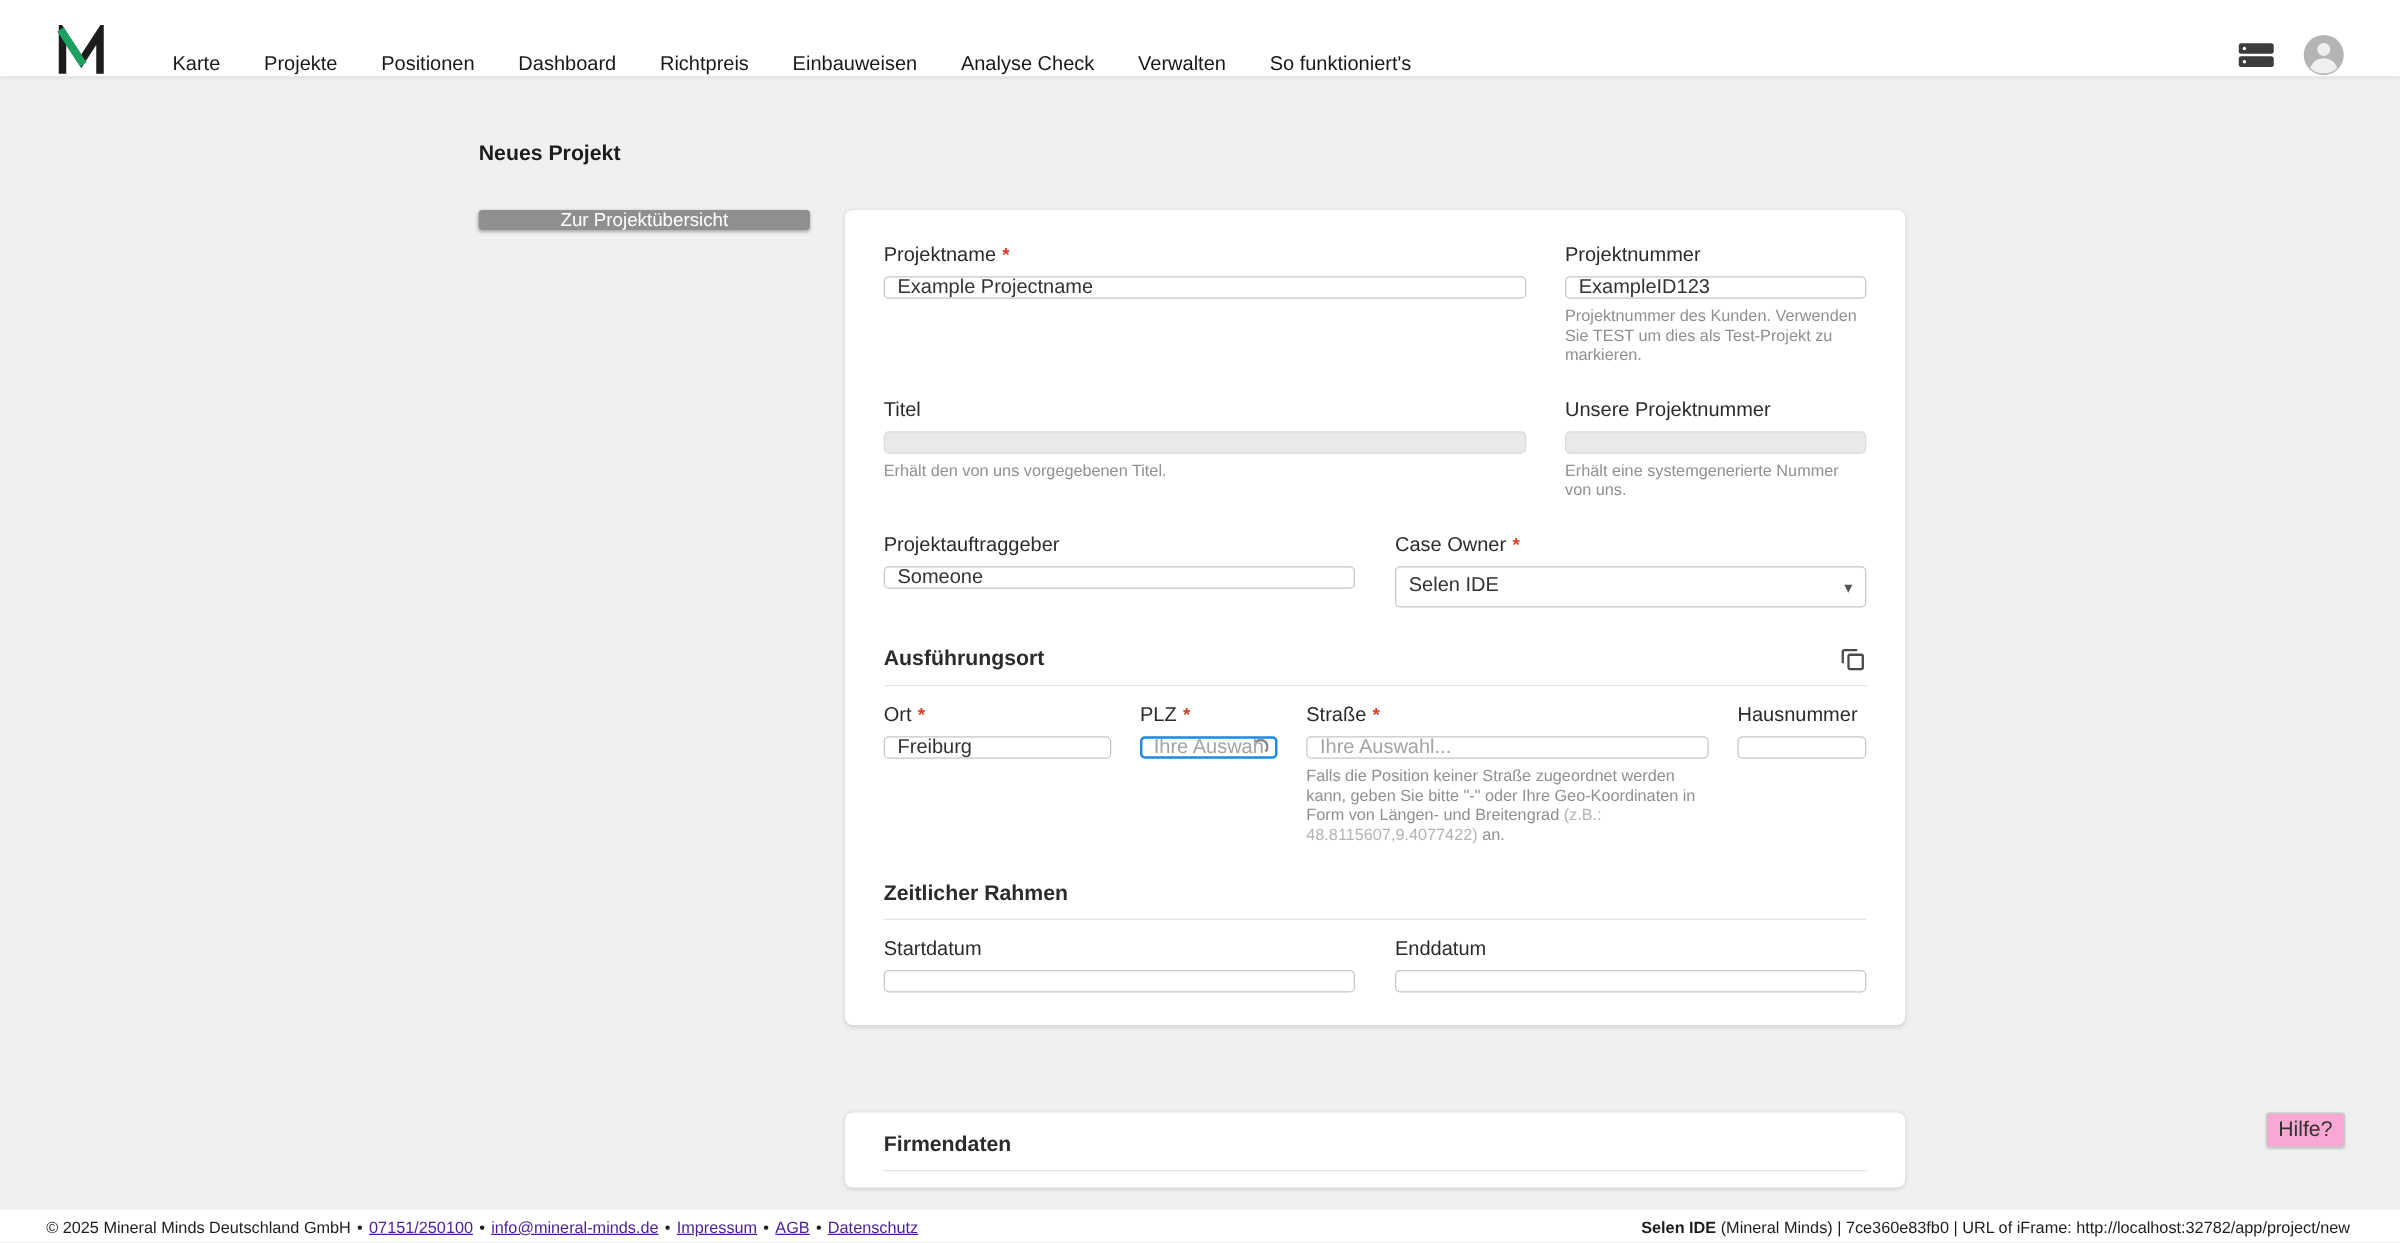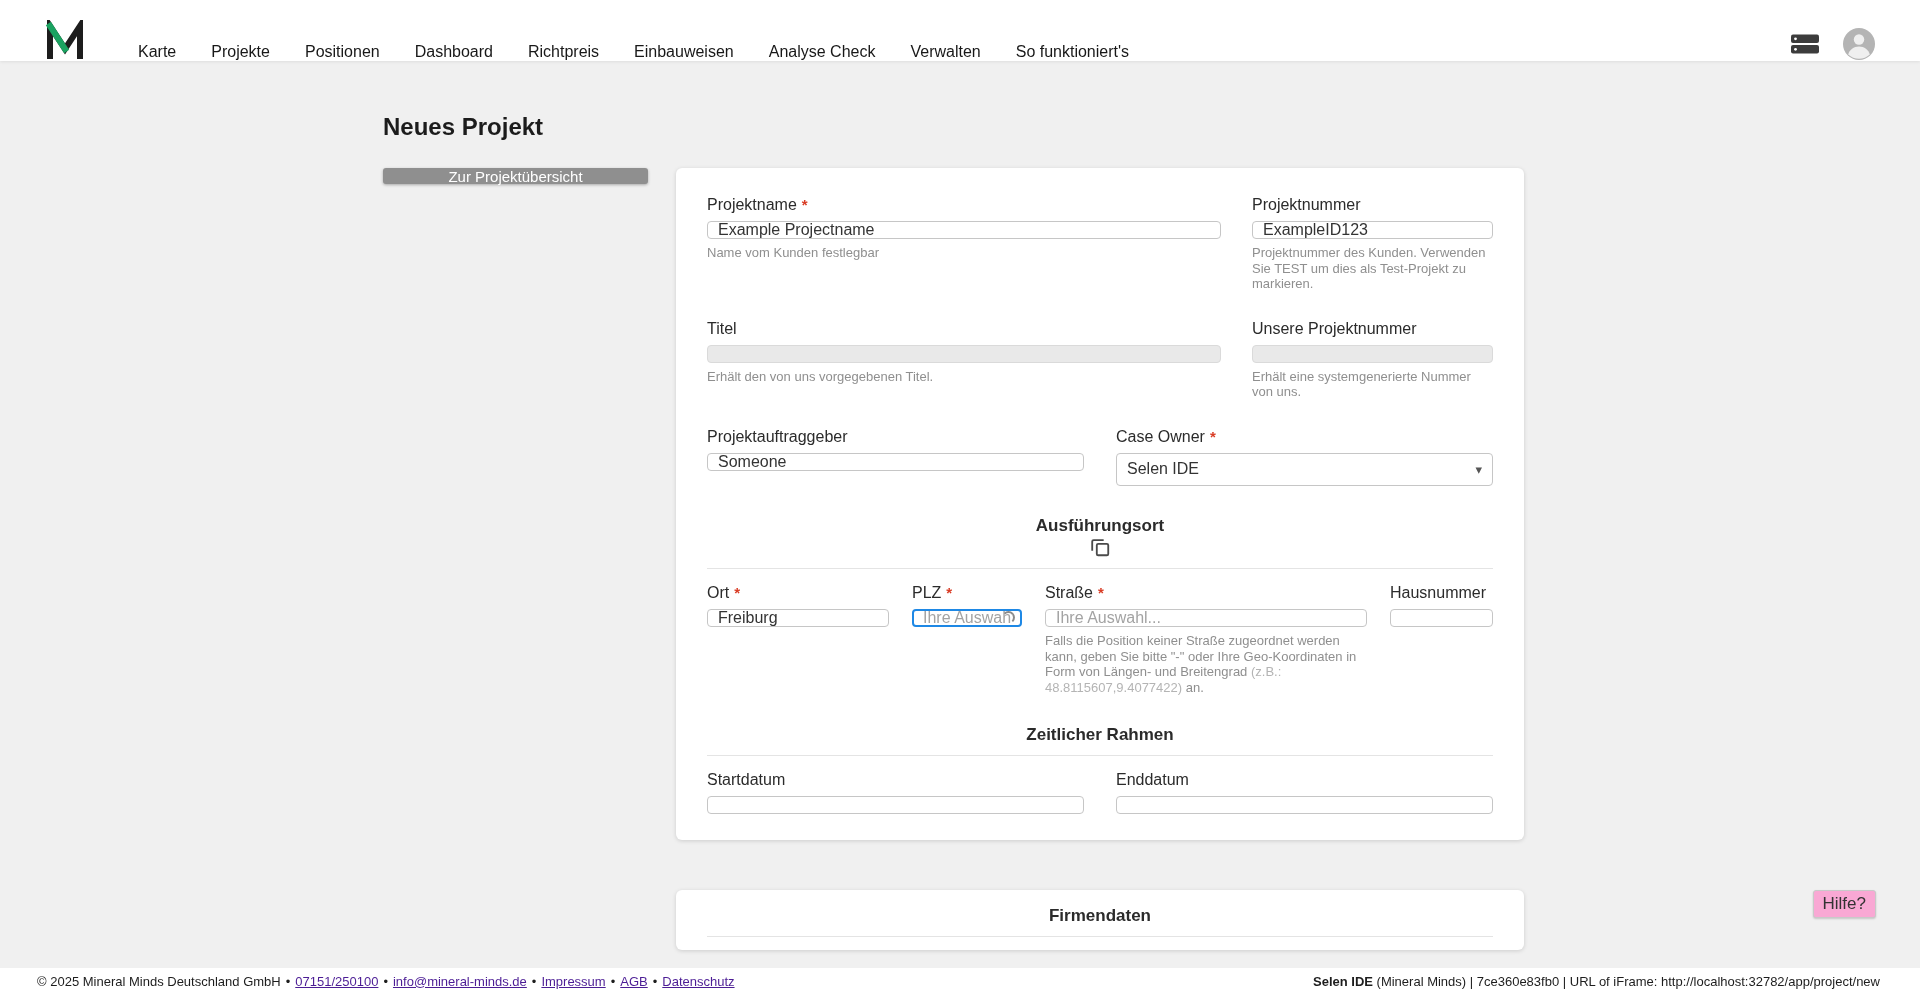--- a/index.html
+++ b/index.html
@@ -19,21 +19,21 @@
     padding:0 44px; box-shadow:0 1px 3px rgba(0,0,0,.08); z-index:10;
   }
   .logo { width:44px; height:42px; margin-right:50px; display:flex; align-items:center; cursor:pointer; }
   .nav-items { display:flex; gap:35px; align-items:center; }
   .nav-item { font-size:16px; font-weight:500; color:#181818; text-decoration:none; cursor:pointer; white-space:nowrap; }
   .nav-right { margin-left:auto; display:flex; align-items:center; gap:22px; }
   .nav-icon { display:flex; align-items:center; cursor:pointer; }
   .avatar { display:flex; align-items:center; cursor:pointer; }
 
   
-  .page-title { position:absolute; left:383px; top:113px; font-size:24px; font-weight:700; color:#1c1c1c; }
+  .page-title { position:absolute; left:383px; top:113px; font-size:17px; font-weight:700; color:#1c1c1c; }
   .back-btn {
     position:absolute; left:383px; top:168px; width:265px; height:16px;
     background:#8f8f8f; color:#ffffff; font-size:15px; font-family:inherit;
     border:none; border-radius:3px; box-shadow:0 1px 3px rgba(0,0,0,.3);
     cursor:pointer;
   }
 
   
   .card {
     position:absolute; left:676px; top:168px; width:848px;
@@ -80,21 +80,21 @@
 
   .select-input {
     width:100%; height:33px; border:1px solid #c6c6c6; border-radius:4px;
     padding:0 10px; font-size:16px; color:#333; background:#fff;
     display:flex; align-items:center; justify-content:space-between; cursor:pointer;
   }
   .caret { font-size:13px; color:#555; }
 
   .section-header {
     display:flex; justify-content:space-between; align-items:center;
-    margin-top:30px; font-size:17px; font-weight:600; color:#2b2b2b; line-height:20px;flex-direction:column;
+    margin-top:30px; font-size:17px; font-weight:600; color:#2b2b2b; line-height:20px;
   }
   .copy-btn { display:flex; align-items:center; cursor:pointer; }
   .divider { border:none; border-top:1px solid #e4e4e4; margin:10px 0 14px 0; }
 
   
   .help-bubble {
     position:absolute; right:44px; top:890px;
     background:#f9a8d4; border:1px solid #c9c9c9; border-radius:3px;
     padding:3px 9px; font-size:17px; color:#333;
     box-shadow:0 1px 2px rgba(0,0,0,.18); cursor:pointer;
@@ -157,21 +157,20 @@
 
 <section class="card">
 
   <div class="row row-main">
     <div class="field">
       <div class="field-label">
         <span>Projektname</span>
           <span class="required">*</span>
       </div>
       <input type="text" class="text-input" value="Example Projectname" style="">
-      <div class="helper">Name vom Kunden festlegbar</div>
     </div>
     <div class="field">
       <div class="field-label">
         <span>Projektnummer</span>
       </div>
       <input type="text" class="text-input" value="ExampleID123" style="">
       <div class="helper">Projektnummer des Kunden. Verwenden Sie TEST um dies als Test-Projekt zu markieren.</div>
     </div>
   </div>
 

